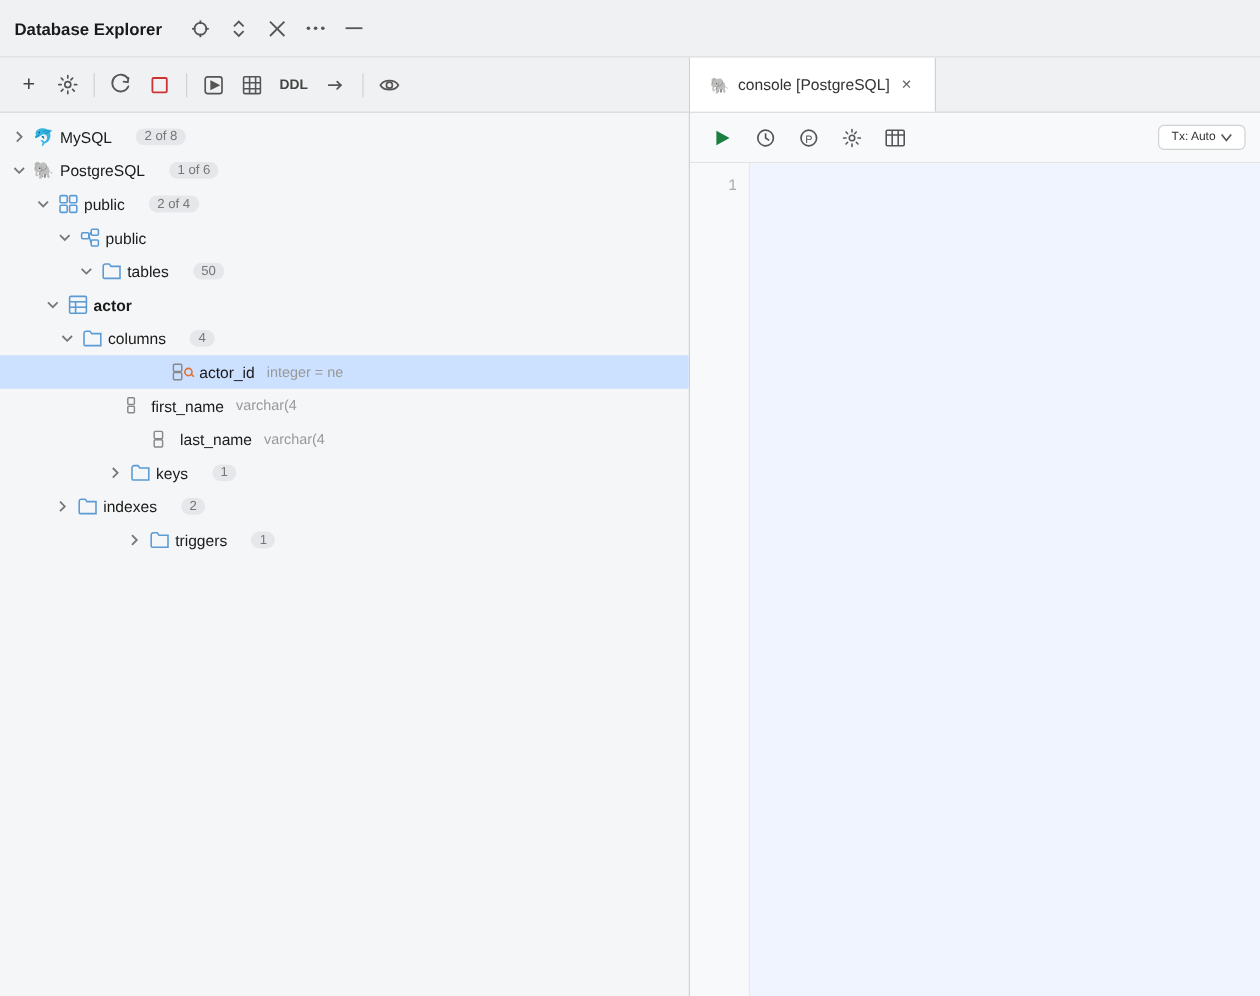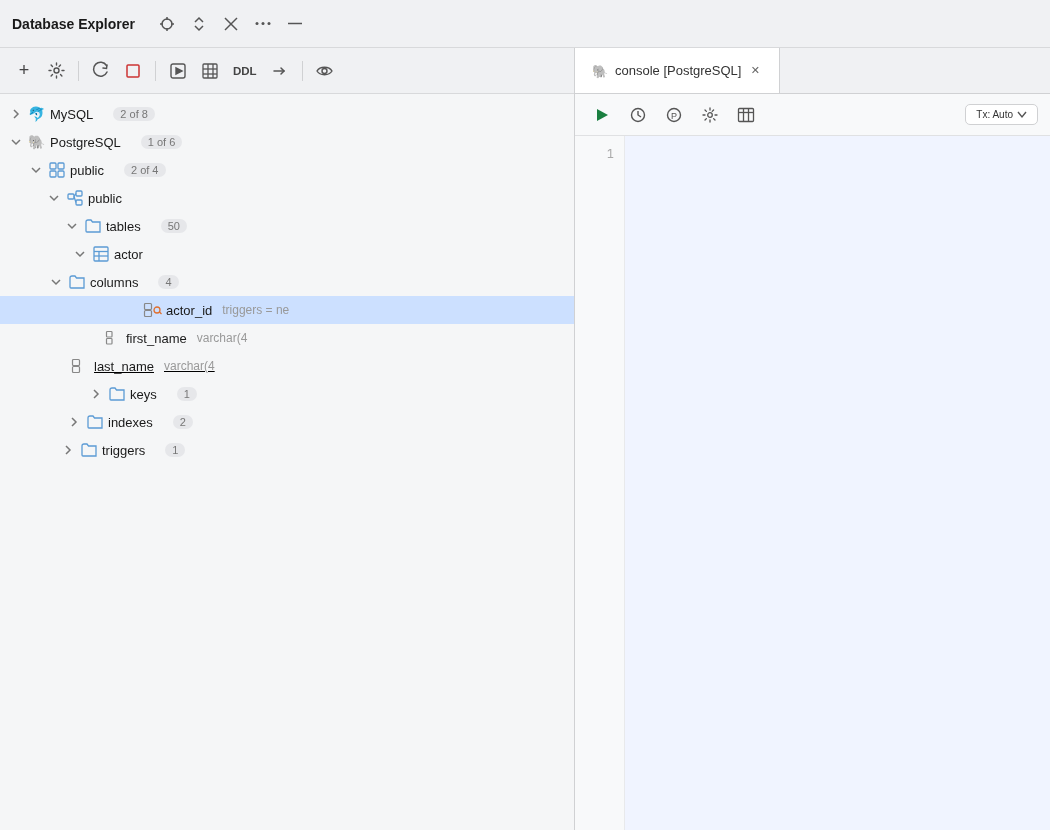--- a/index.html
+++ b/index.html
@@ -495,21 +495,21 @@
           <div class="node-icon">
             <svg width="16" height="14" viewBox="0 0 16 14" fill="none" stroke="#5b9bd5" stroke-width="1.3">
               <path d="M1 3 Q1 1 3 1 L6 1 L7.5 3 L15 3 Q15 3 15 4 L15 13 Q15 13 14 13 L2 13 Q1 13 1 12Z"></path>
             </svg>
           </div>
           <span class="node-label">tables</span>
           <span class="node-badge">50</span>
         </div>
       </div>
 
-      <div class="tree-row" style="padding-left:72px;">
+      <div class="tree-row" style="padding-left:36px;font-weight:bold;">
         <div class="tree-row-inner">
           <div class="chevron">
             <svg width="10" height="8" viewBox="0 0 10 8" fill="none" stroke="#777" stroke-width="1.5">
               <polyline points="1,2 5,6 9,2"></polyline>
             </svg>
           </div>
           <div class="node-icon">
             <svg width="16" height="16" viewBox="0 0 16 16" fill="none" stroke="#5b9bd5" stroke-width="1.3">
               <rect x="1" y="1" width="14" height="14" rx="1"></rect>
               <line x1="1" y1="5.5" x2="15" y2="5.5"></line>
@@ -547,41 +547,41 @@
           <div class="node-icon">
             <svg width="18" height="14" viewBox="0 0 18 14" fill="none">
               <rect x="0.5" y="0.5" width="7" height="6" rx="1" stroke="#888" stroke-width="1.2"></rect>
               <rect x="0.5" y="7.5" width="7" height="6" rx="1" stroke="#888" stroke-width="1.2"></rect>
 
               <circle cx="13" cy="7" r="3" stroke="#e07030" stroke-width="1.3" fill="none"></circle>
               <line x1="15.5" y1="9" x2="17.5" y2="11" stroke="#e07030" stroke-width="1.3"></line>
             </svg>
           </div>
           <span class="node-label">actor_id</span>
-          <span class="node-type">triggers = ne</span>
+          <span class="node-type">integer = ne</span>
         </div>
       </div>
 
       <div class="tree-row" style="padding-left:84px;">
         <div class="tree-row-inner">
           <div class="chevron" style="visibility:hidden;">
             <svg width="10" height="8" viewBox="0 0 10 8"></svg>
           </div>
           <div class="node-icon">
             <svg width="14" height="14" viewBox="0 0 14 14" fill="none">
               <rect x="0.5" y="0.5" width="5.5" height="5.5" rx="0.8" stroke="#888" stroke-width="1.2"></rect>
               <rect x="0.5" y="7.5" width="5.5" height="5.5" rx="0.8" stroke="#888" stroke-width="1.2"></rect>
             </svg>
           </div>
           <span class="node-label">first_name</span>
           <span class="node-type">varchar(4</span>
         </div>
       </div>
 
-      <div class="tree-row" style="padding-left:52px;text-decoration:underline;">
+      <div class="tree-row" style="padding-left:108px;">
         <div class="tree-row-inner">
           <div class="chevron" style="visibility:hidden;">
             <svg width="10" height="8" viewBox="0 0 10 8"></svg>
           </div>
           <div class="node-icon">
             <svg width="18" height="14" viewBox="0 0 18 14" fill="none">
               <rect x="0.5" y="0.5" width="7" height="6" rx="1" stroke="#888" stroke-width="1.2"></rect>
               <rect x="0.5" y="7.5" width="7" height="6" rx="1" stroke="#888" stroke-width="1.2"></rect>
             </svg>
           </div>
@@ -601,38 +601,38 @@
           <div class="node-icon">
             <svg width="16" height="14" viewBox="0 0 16 14" fill="none" stroke="#5b9bd5" stroke-width="1.3">
               <path d="M1 3 Q1 1 3 1 L6 1 L7.5 3 L15 3 Q15 3 15 4 L15 13 Q15 13 14 13 L2 13 Q1 13 1 12Z"></path>
             </svg>
           </div>
           <span class="node-label">keys</span>
           <span class="node-badge">1</span>
         </div>
       </div>
 
-      <div class="tree-row" style="padding-left:66px;justify-content:center;">
+      <div class="tree-row" style="padding-left:44px;justify-content:center;">
         <div class="tree-row-inner">
           <div class="chevron">
             <svg width="8" height="10" viewBox="0 0 8 10" fill="none" stroke="#777" stroke-width="1.5">
               <polyline points="2,1 6,5 2,9"></polyline>
             </svg>
           </div>
           <div class="node-icon">
             <svg width="16" height="14" viewBox="0 0 16 14" fill="none" stroke="#5b9bd5" stroke-width="1.3">
               <path d="M1 3 Q1 1 3 1 L6 1 L7.5 3 L15 3 Q15 3 15 4 L15 13 Q15 13 14 13 L2 13 Q1 13 1 12Z"></path>
             </svg>
           </div>
           <span class="node-label">indexes</span>
           <span class="node-badge">2</span>
         </div>
       </div>
 
-      <div class="tree-row" style="padding-left:60px;">
+      <div class="tree-row" style="padding-left:104px;">
         <div class="tree-row-inner">
           <div class="chevron">
             <svg width="8" height="10" viewBox="0 0 8 10" fill="none" stroke="#777" stroke-width="1.5">
               <polyline points="2,1 6,5 2,9"></polyline>
             </svg>
           </div>
           <div class="node-icon">
             <svg width="16" height="14" viewBox="0 0 16 14" fill="none" stroke="#5b9bd5" stroke-width="1.3">
               <path d="M1 3 Q1 1 3 1 L6 1 L7.5 3 L15 3 Q15 3 15 4 L15 13 Q15 13 14 13 L2 13 Q1 13 1 12Z"></path>
             </svg>

